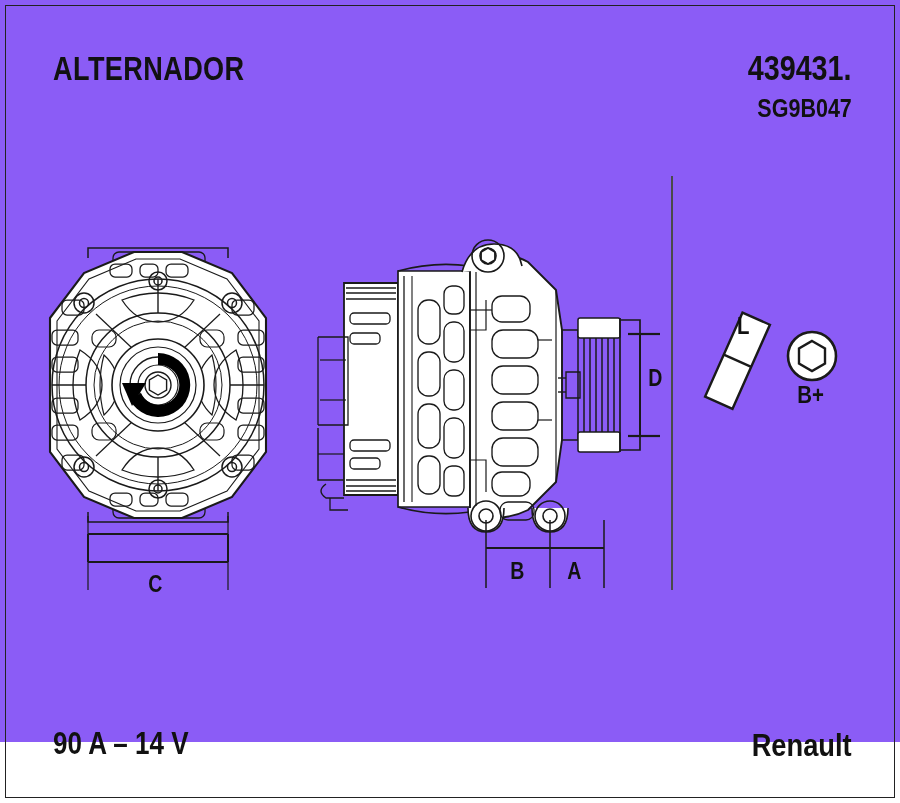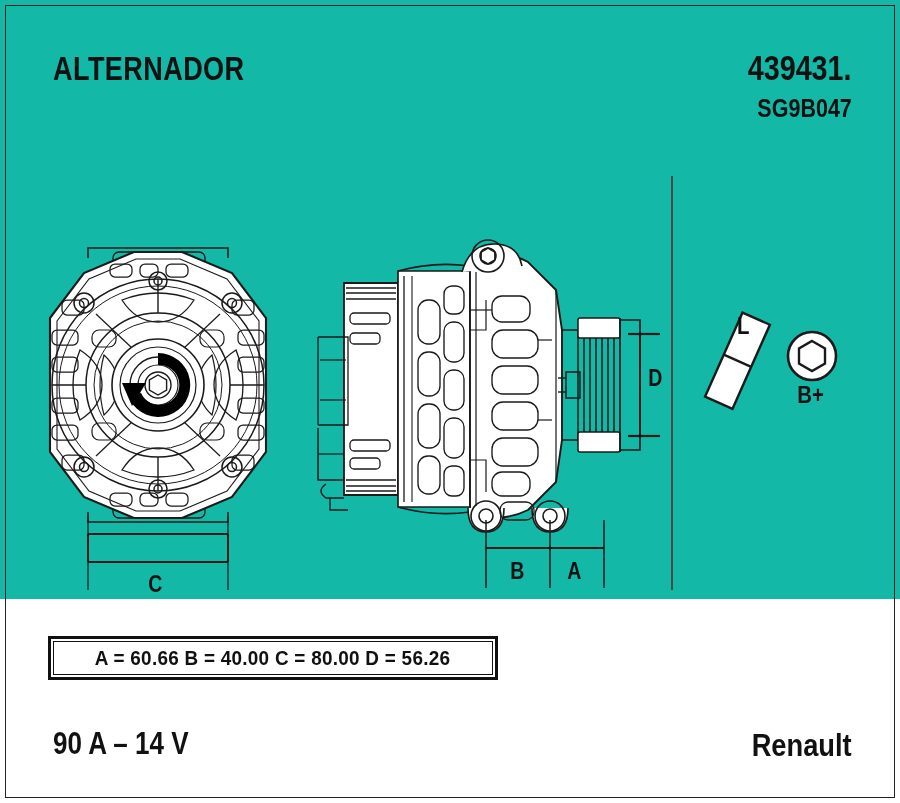--- a/index.html
+++ b/index.html
@@ -1,17 +1,17 @@
 <!DOCTYPE html>
 <html><head>
 <meta charset="utf-8">
 <style>
   html,body{margin:0;padding:0;background:#ffffff;}
   body{width:900px;height:803px;font-family:"Liberation Sans",sans-serif;color:#111;}
-  #sheet{position:relative;width:900px;height:599px;background:#14b8a6;box-sizing:border-box;}
+  #sheet{position:relative;width:900px;height:742px;background:#8b5cf6;box-sizing:border-box;}
   #frame{position:absolute;left:5px;top:5px;width:890px;height:793px;border:1px solid #222;box-sizing:border-box;}
   .ttl{position:absolute;font-weight:700;letter-spacing:.5px;white-space:nowrap;
        transform:scaleX(.82);transform-origin:left center;}
   #title{left:53px;top:50px;font-size:33px;}
   #partno{position:absolute;right:48px;top:48px;font-size:35px;font-weight:700;white-space:nowrap;
           transform:scaleX(.82);transform-origin:right center;text-align:right;}
   #subcode{position:absolute;right:48px;top:94px;font-size:25px;font-weight:700;white-space:nowrap;
           transform:scaleX(.86);transform-origin:right center;text-align:right;}
   #dimbox{position:absolute;left:48px;top:636px;width:450px;height:44px;
           border:3px solid #111;box-sizing:border-box;background:#fff;}
@@ -293,22 +293,17 @@
     </g>
   </svg>
 
   <div id="lbl-C" class="lbl">C</div>
   <div id="lbl-B" class="lbl">B</div>
   <div id="lbl-A" class="lbl">A</div>
   <div id="lbl-D" class="lbl">D</div>
   <div id="lbl-L" class="lbl">L</div>
   <div id="lbl-Bplus" class="lbl">B+</div>
 
-  <div id="dimbox">
-    <div class="inner">
-      <span id="dimtext">A = 60.66   B = 40.00   C = 80.00   D = 56.26</span>
-    </div>
-  </div>
 
   <div id="rating">90 A – 14 V</div>
   <div id="brand">Renault</div>
 
 </div>
 
 </body></html>

